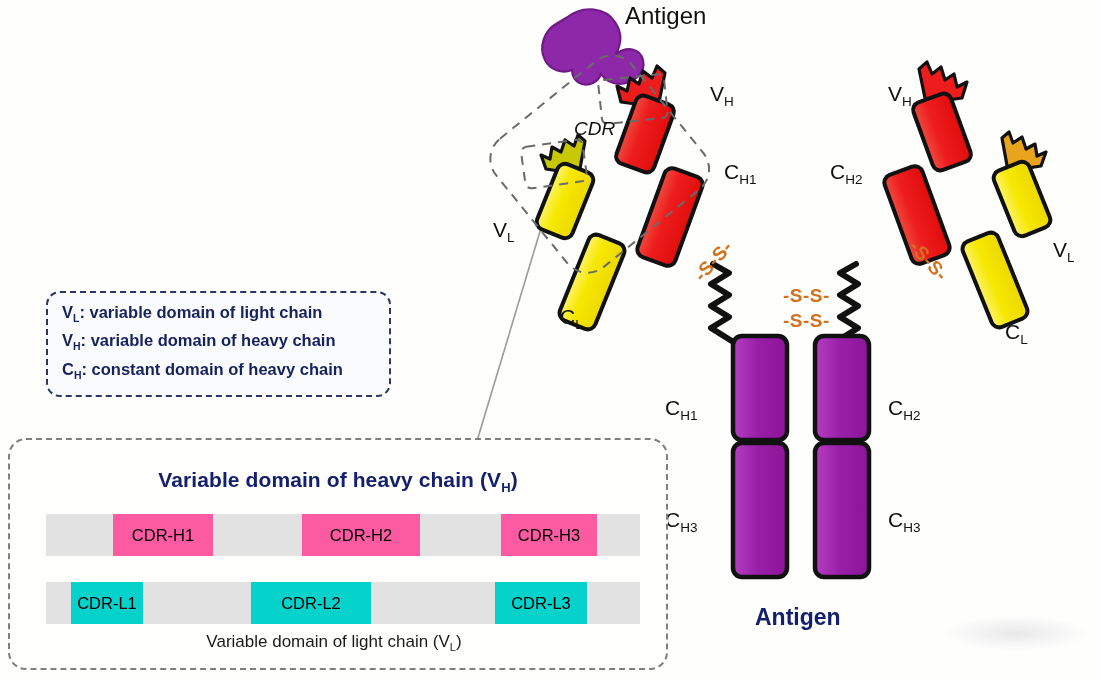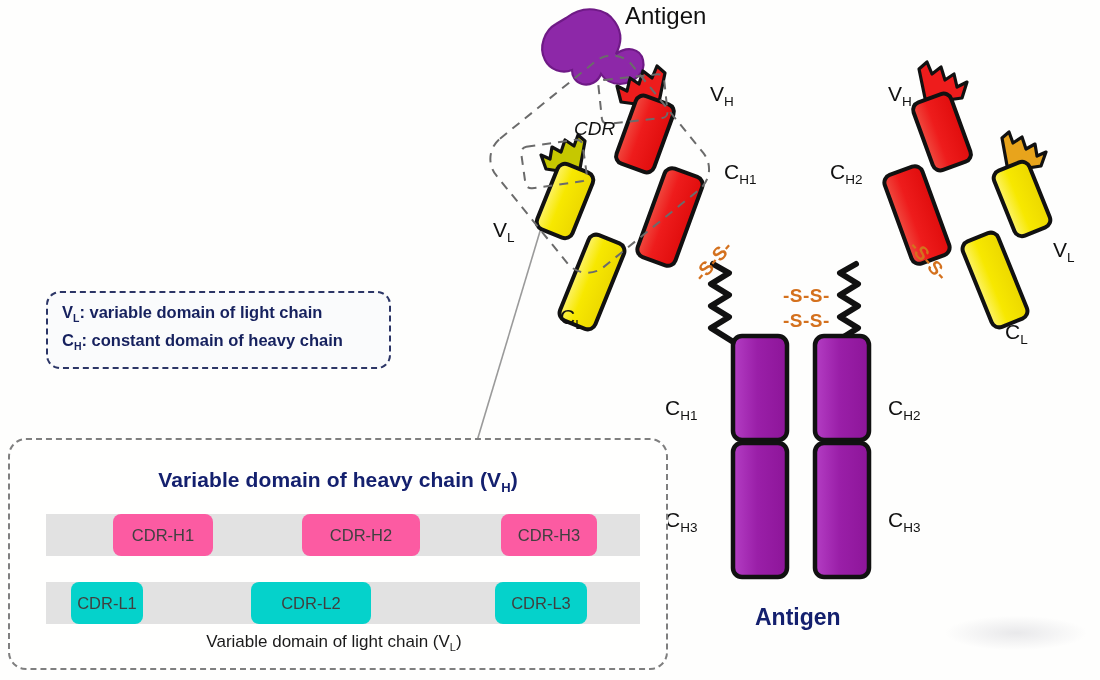--- a/index.html
+++ b/index.html
@@ -40,21 +40,21 @@
   .cdr-title sub{font-size:13px;}
   .chain-track{
     position:absolute;left:36px;width:594px;height:42px;
     background:#e2e2e2;
   }
   .chain-track.heavy{top:74px;}
   .chain-track.light{top:142px;}
   .cdr-box{
     position:absolute;top:0;height:42px;
     display:flex;align-items:center;justify-content:center;
-    font-size:16.5px;color:#404040;white-space:nowrap;border-radius:8px;
+    font-size:16.5px;color:#000000;white-space:nowrap;
   }
   .cdr-box.h{background:#fc5ba2;}
   .cdr-box.l{background:#05d2cb;}
   .cdr-caption{
     position:absolute;left:0;right:8px;top:192px;text-align:center;
     font-size:17px;color:#1a1a1a;
   }
   .cdr-caption sub{font-size:11px;}
 
   
@@ -177,20 +177,21 @@
   <div id="ss-labels">
       <div class="slab ss" style="left: 690px; top: 250px; transform: rotate(-48deg);">-S-S-</div>
       <div class="slab ss" style="left: 905px; top: 250px; transform: rotate(48deg);">-S-S-</div>
       <div class="slab ss" style="left: 783px; top: 285px; transform: rotate(0deg);">-S-S-</div>
       <div class="slab ss" style="left: 783px; top: 310px; transform: rotate(0deg);">-S-S-</div>
     </div>
 
   <div class="legend-box">
     <div id="legend-lines">
         <div class="legend-line"><span>V</span><sub>L</sub><span>: variable domain of light chain</span></div>
+        <div class="legend-line"><span>V</span><sub>H</sub><span>: variable domain of heavy chain</span></div>
         <div class="legend-line"><span>C</span><sub>H</sub><span>: constant domain of heavy chain</span></div>
       </div>
   </div>
 
   <div class="cdr-panel">
     <div class="cdr-title">
       <span>Variable domain of heavy chain (V</span><sub>H</sub><span>)</span>
     </div>
 
     <div class="chain-track heavy" id="track-heavy">

